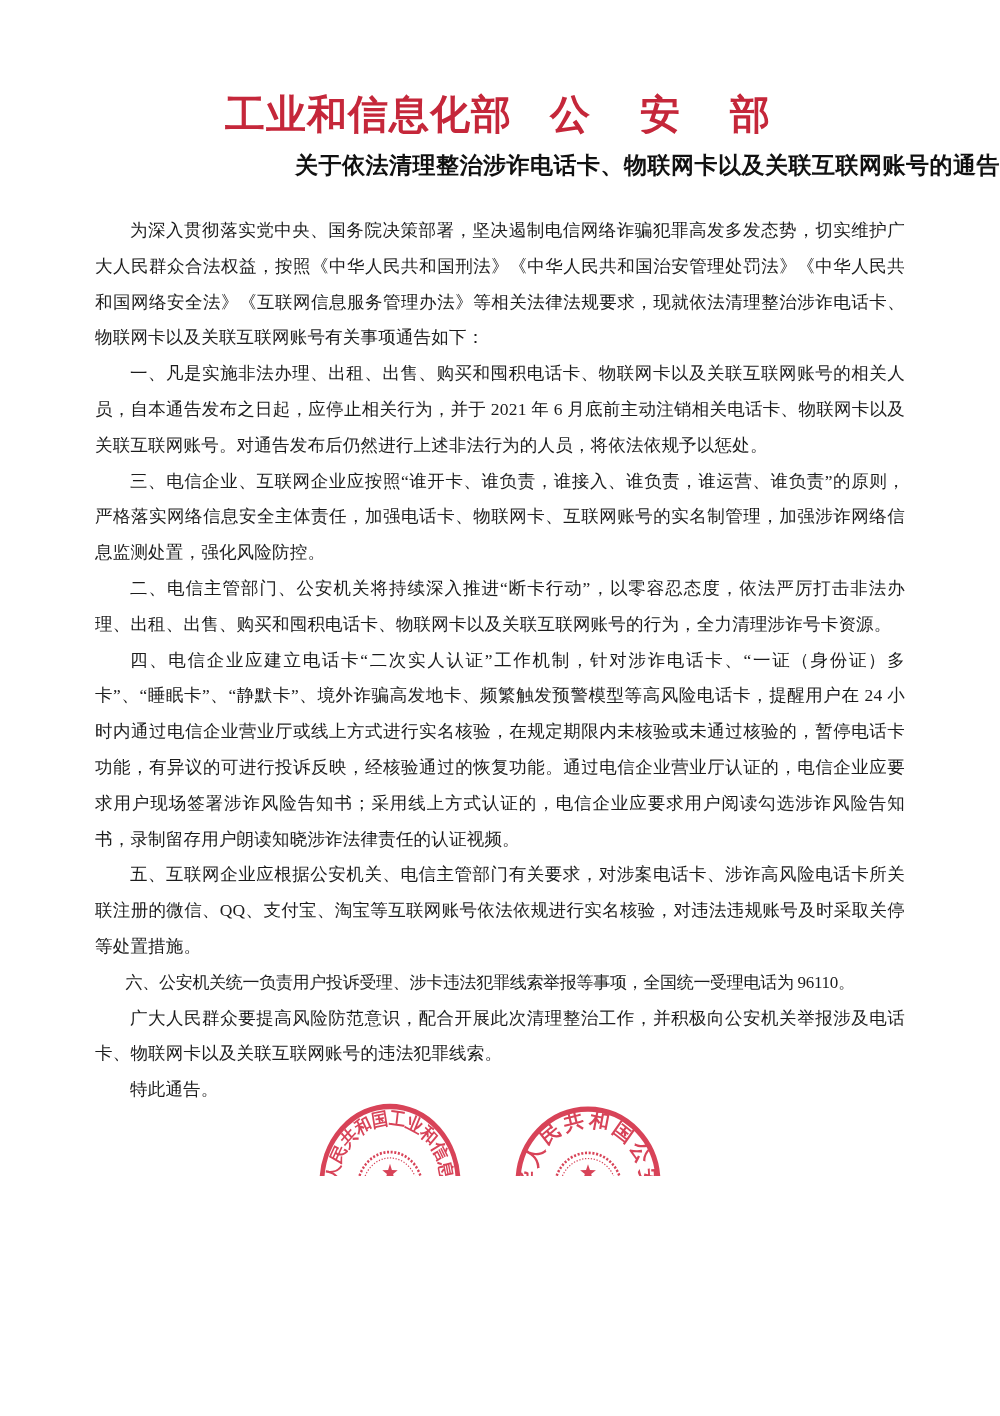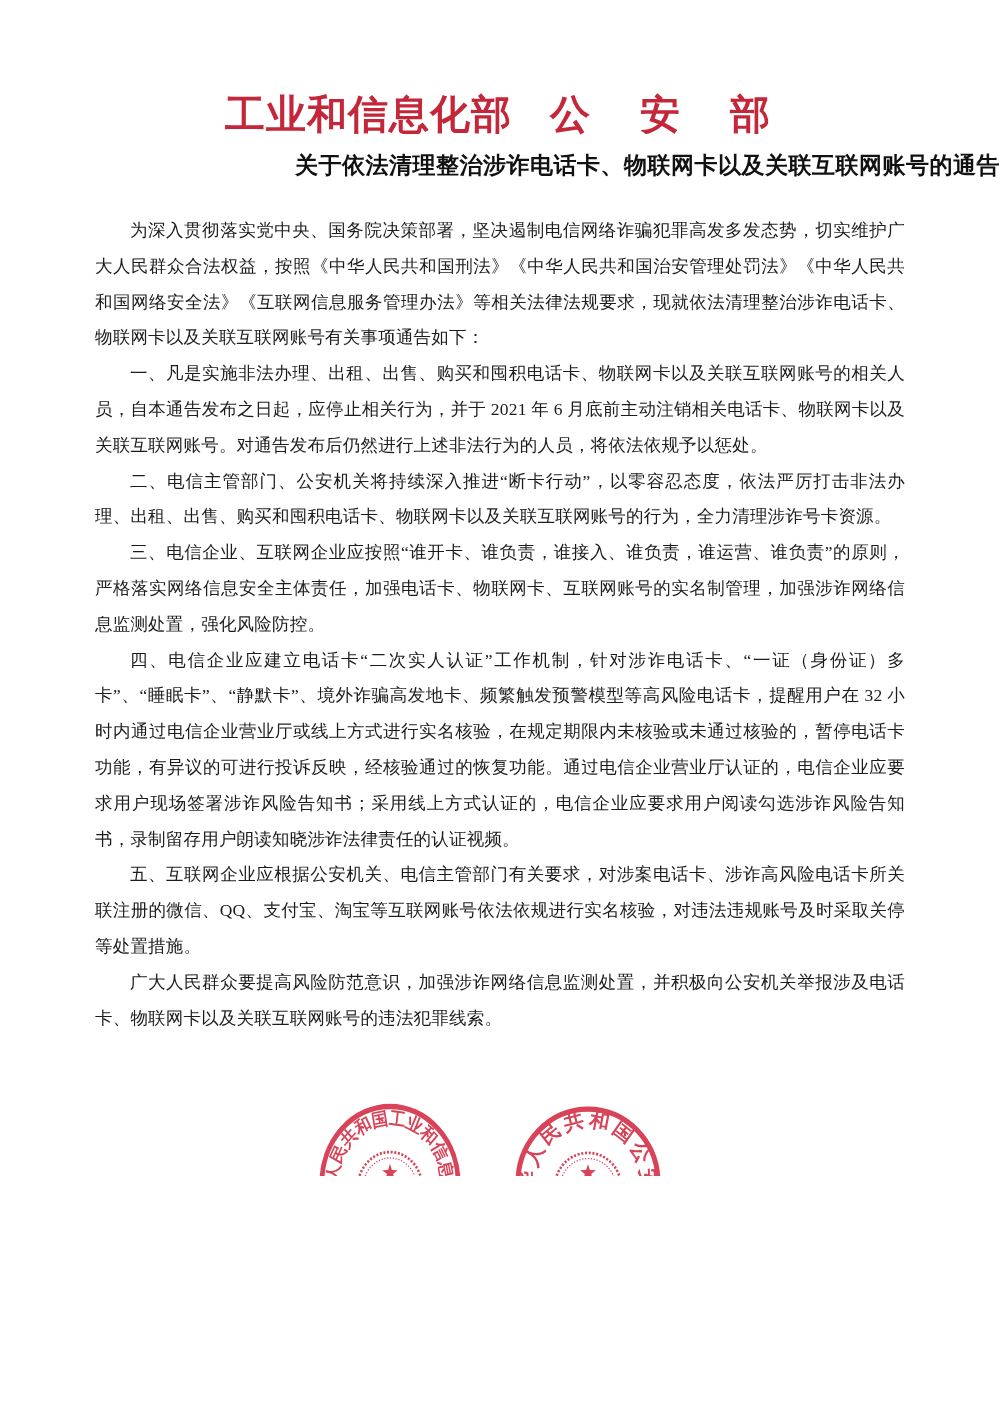--- a/index.html
+++ b/index.html
@@ -101,25 +101,27 @@
   <div class="red-header">
     <span class="m-left">工业和信息化部</span>
     <span class="m-right">公　安　部</span>
   </div>
 
   <h1 class="doc-title">关于依法清理整治涉诈电话卡、物联网卡以及关联互联网账号的通告</h1>
 
   <div class="body-text">
     <p>为深入贯彻落实党中央、国务院决策部署，坚决遏制电信网络诈骗犯罪高发多发态势，切实维护广大人民群众合法权益，按照《中华人民共和国刑法》《中华人民共和国治安管理处罚法》《中华人民共和国网络安全法》《互联网信息服务管理办法》等相关法律法规要求，现就依法清理整治涉诈电话卡、物联网卡以及关联互联网账号有关事项通告如下：</p>
     <p>一、凡是实施非法办理、出租、出售、购买和囤积电话卡、物联网卡以及关联互联网账号的相关人员，自本通告发布之日起，应停止相关行为，并于 2021 年 6 月底前主动注销相关电话卡、物联网卡以及关联互联网账号。对通告发布后仍然进行上述非法行为的人员，将依法依规予以惩处。</p>
+    <p>三、电信企业、互联网企业应按照“谁开卡、谁负责，谁接入、谁负责，谁运营、谁负责”的原则，严格落实网络信息安全主体责任，加强电话卡、物联网卡、互联网账号的实名制管理，加强涉诈网络信息监测处置，强化风险防控。</p>
     <p>二、电信主管部门、公安机关将持续深入推进“断卡行动”，以零容忍态度，依法严厉打击非法办理、出租、出售、购买和囤积电话卡、物联网卡以及关联互联网账号的行为，全力清理涉诈号卡资源。</p>
-    <p>三、电信企业、互联网企业应按照“谁开卡、谁负责，谁接入、谁负责，谁运营、谁负责”的原则，严格落实网络信息安全主体责任，加强电话卡、物联网卡、互联网账号的实名制管理，加强涉诈网络信息监测处置，强化风险防控。</p>
-    <p>四、电信企业应建立电话卡“二次实人认证”工作机制，针对涉诈电话卡、“一证（身份证）多卡”、“睡眠卡”、“静默卡”、境外诈骗高发地卡、频繁触发预警模型等高风险电话卡，提醒用户在 32 小时内通过电信企业营业厅或线上方式进行实名核验，在规定期限内未核验或未通过核验的，暂停电话卡功能，有异议的可进行投诉反映，经核验通过的恢复功能。通过电信企业营业厅认证的，电信企业应要求用户现场签署涉诈风险告知书；采用线上方式认证的，电信企业应要求用户阅读勾选涉诈风险告知书，录制留存用户朗读知晓涉诈法律责任的认证视频。</p>
+    <p>四、电信企业应建立电话卡“二次实人认证”工作机制，针对涉诈电话卡、“一证（身份证）多卡”、“睡眠卡”、“静默卡”、境外诈骗高发地卡、频繁触发预警模型等高风险电话卡，提醒用户在 24 小时内通过电信企业营业厅或线上方式进行实名核验，在规定期限内未核验或未通过核验的，暂停电话卡功能，有异议的可进行投诉反映，经核验通过的恢复功能。通过电信企业营业厅认证的，电信企业应要求用户现场签署涉诈风险告知书；采用线上方式认证的，电信企业应要求用户阅读勾选涉诈风险告知书，录制留存用户朗读知晓涉诈法律责任的认证视频。</p>
     <p>五、互联网企业应根据公安机关、电信主管部门有关要求，对涉案电话卡、涉诈高风险电话卡所关联注册的微信、QQ、支付宝、淘宝等互联网账号依法依规进行实名核验，对违法违规账号及时采取关停等处置措施。</p>
-    <p>广大人民群众要提高风险防范意识，加强涉诈网络信息监测处置，并积极向公安机关举报涉及电话卡、物联网卡以及关联互联网账号的违法犯罪线索。</p>
+    <p class="tight">六、公安机关统一负责用户投诉受理、涉卡违法犯罪线索举报等事项，全国统一受理电话为 96110。</p>
+    <p>广大人民群众要提高风险防范意识，配合开展此次清理整治工作，并积极向公安机关举报涉及电话卡、物联网卡以及关联互联网账号的违法犯罪线索。</p>
+    <p>特此通告。</p>
   </div>
 
   <div class="seal seal-1">
     <svg viewBox="-90 -90 180 180" width="146" height="164" preserveAspectRatio="none">
       <defs>
         <path id="star-shape" d="M0,-10 L2.35,-3.23 L9.51,-3.09 L3.8,1.23 L5.88,8.09 L0,4 L-5.88,8.09 L-3.8,1.23 L-9.51,-3.09 L-2.35,-3.23 Z"></path>
         <path id="arc-s0" d="M -52.4 36.7 A 64 64 0 1 1 52.4 36.7" fill="none"></path>
       </defs>
       <circle cx="0" cy="0" r="84" fill="none" stroke="var(--seal-red,#d84358)" stroke-width="6"></circle>
       <text font-size="20" font-weight="700" fill="var(--seal-red,#d84358)">

